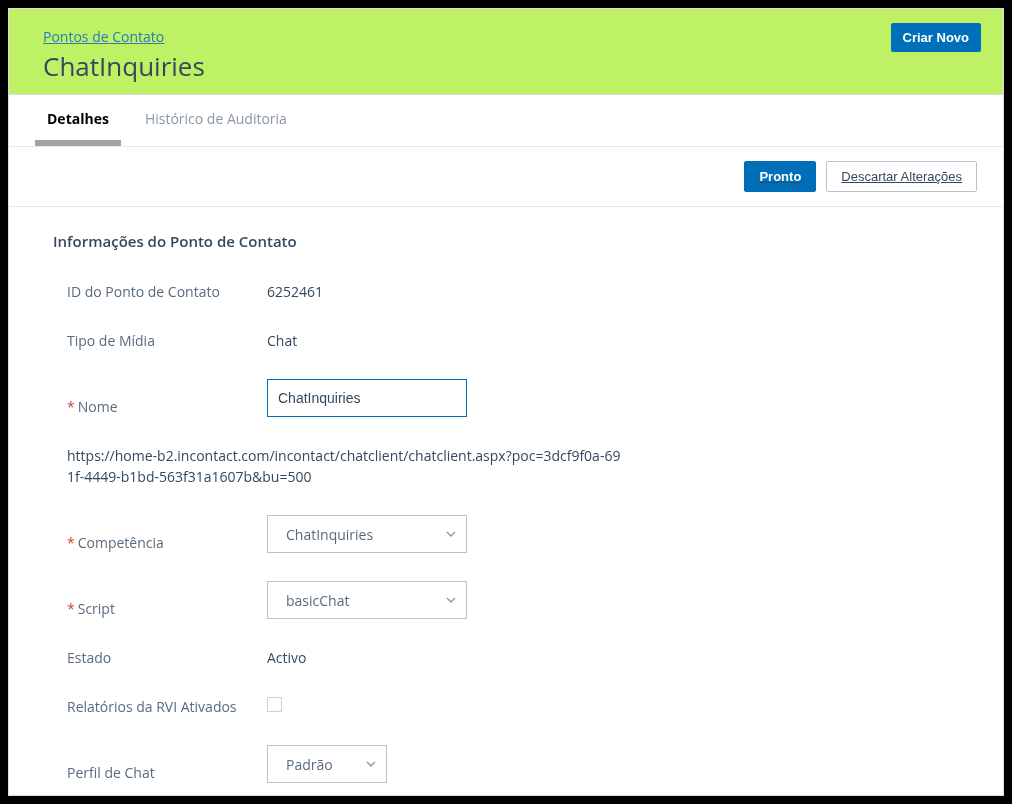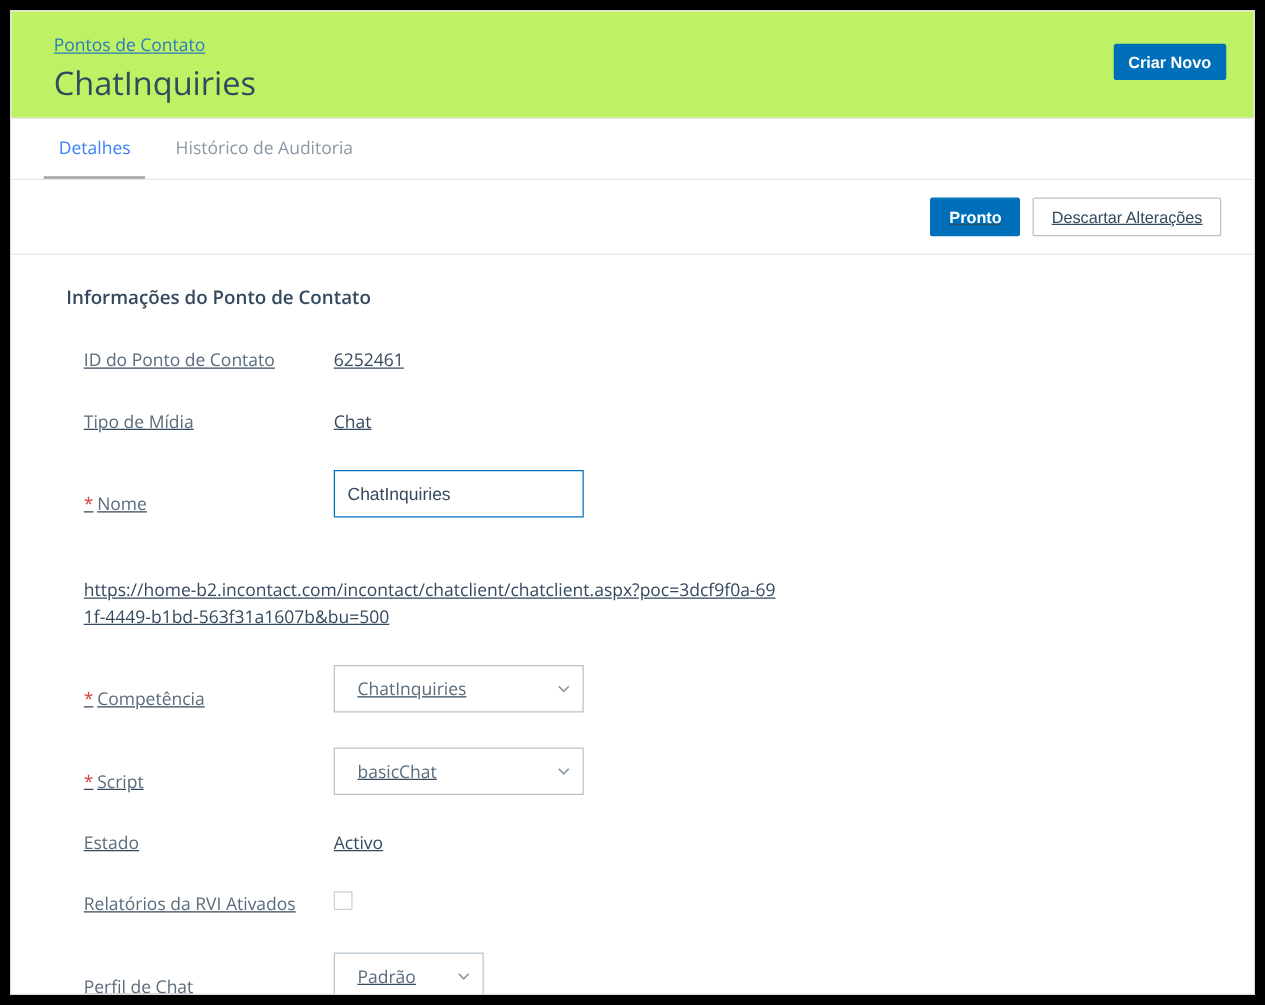--- a/index.html
+++ b/index.html
@@ -32,21 +32,21 @@
     display: inline-block;
   }
   .page-title {
     font-size: 26px;
     font-weight: 400;
     color: #34495e;
     padding-bottom: 10px;
   }
   .create-btn {
     position: absolute;
-    top: 26px;
+    top: 14px;
     right: 22px;
     background: #006fba;
     color: #fff;
     border: none;
     padding: 7px 12px;
     font-size: 13px;
     font-weight: 600;
     border-radius: 2px;
     cursor: pointer;
   }
@@ -58,23 +58,23 @@
     display: flex;
   }
   .tab {
     padding: 14px 24px 12px 24px;
     font-size: 14px;
     color: #8a97a4;
     cursor: pointer;
     border-bottom: 3px solid transparent;
   }
   .tab.active {
-    color: #3b82f6;
-    font-weight: 400;
-    border-bottom: 2px solid #a3a3a3;
+    color: #000000;
+    font-weight: 700;
+    border-bottom: 6px solid #a3a3a3;
   }
   .tab:first-child { padding-left: 12px; padding-right: 12px; }
 
   .action-row {
     display: flex;
     justify-content: flex-end;
     padding: 14px 26px;
     gap: 10px;
     border-bottom: 1px solid #e3e8ed;
     text-decoration: underline;
@@ -107,21 +107,20 @@
     color: #34495e;
     margin-bottom: 30px;
   }
   .form-table {
     padding-left: 14px;
   }
   .row {
     display: flex;
     align-items: flex-start;
     margin-bottom: 28px;
-    text-decoration: underline;
   }
   .row.align-center { align-items: flex-end; }
   .label-col {
     width: 200px;
     flex-shrink: 0;
     padding-right: 12px;
     color: #5a6b7b;
     line-height: 1.35;
     padding-top: 2px;
   }
@@ -159,21 +158,21 @@
     display:inline-block;
   }
   .chev svg { display:block; }
   .checkbox {
     width: 15px; height: 15px;
     border: 1px solid #c9d2da;
     display: inline-block;
     cursor: pointer;
     background:#fff;
   }
-  .url-val { max-width: 560px; margin-top: 20px; }
+  .url-val { max-width: 560px; }
 </style>
 </head>
 <body>
 
 <div class="app-frame">
 
   <div class="header-strip">
     <a class="breadcrumb" href="#">Pontos de Contato</a>
     <h1 class="page-title">ChatInquiries</h1>
     <button class="create-btn">Criar Novo</button>

